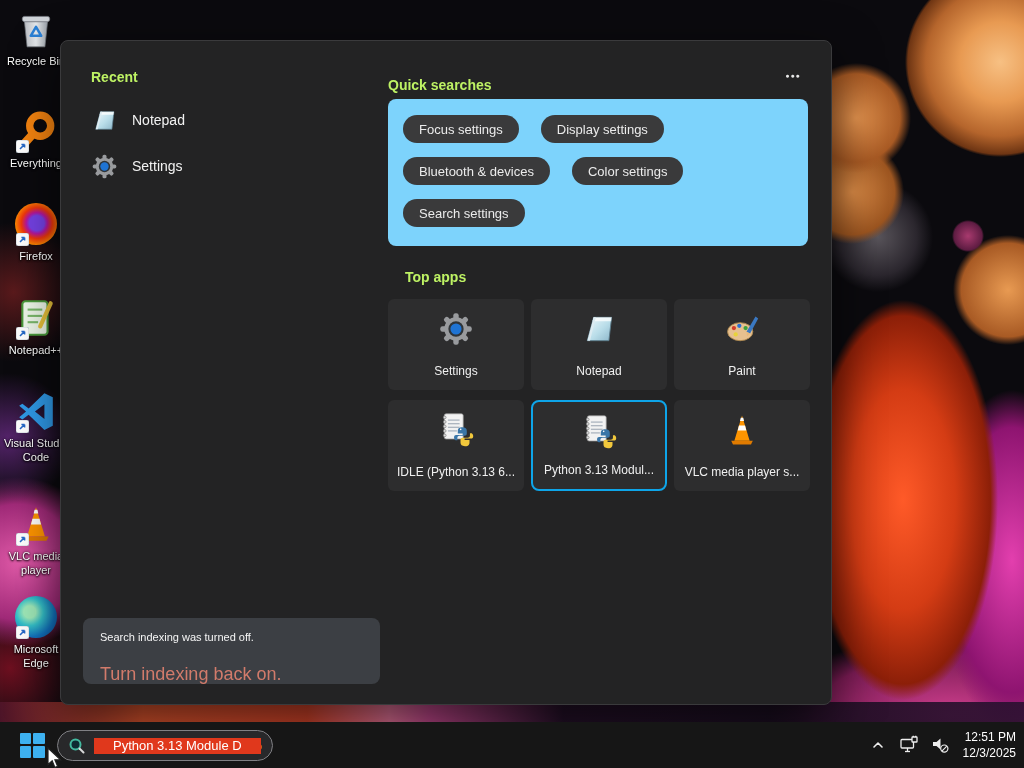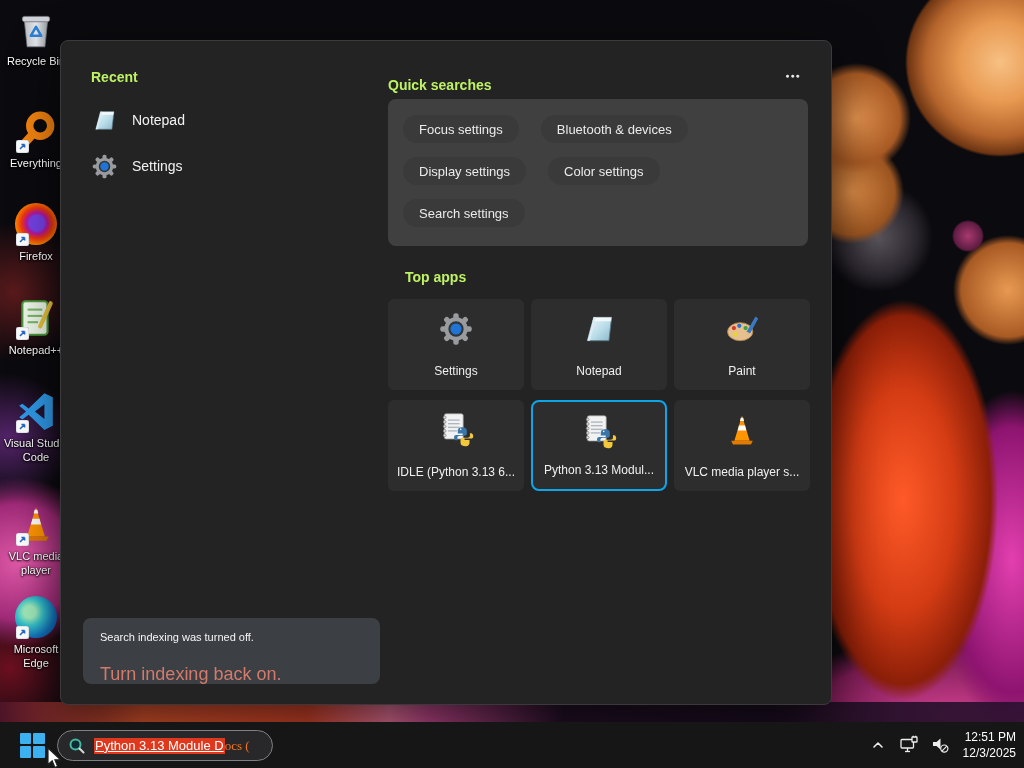--- a/index.html
+++ b/index.html
@@ -56,21 +56,21 @@
   }
   .section-heading { font-size:14px; font-weight:700; color:#bef264; }
   .recent-heading { position:absolute; left:30px; top:28px; }
   .recent-item { position:absolute; left:30px; width:200px; height:38px; display:flex; align-items:center; gap:14px; cursor:default; border-radius:4px; }
   .recent-item .ri-icon { width:27px; height:27px; }
   .recent-item .ri-label { font-size:14px; color:#f2f2f2; }
 
   .qs-heading { position:absolute; left:327px; top:36px; }
   .more-options { position:absolute; left:716px; top:24px; width:32px; height:22px; text-align:center;
     color:#e8e8e8; font-size:11px; letter-spacing:1px; line-height:22px; border-radius:4px; }
-  .qs-box { position:absolute; left:327px; top:58px; width:420px; height:147px; background:#404040; border-radius:8px;
+  .qs-box { position:absolute; left:327px; top:58px; width:420px; height:147px; background:#7dd3fc; border-radius:8px;
     padding:16px 15px; display:flex; flex-wrap:wrap; gap:14px 22px; align-content:flex-start; }
   .pill { height:28px; padding:0 16px; background:#3a3a3b; border-radius:14px; display:flex; align-items:center;
     font-size:13px; color:#ebebeb; white-space:nowrap; }
 
   .topapps-heading { position:absolute; left:344px; top:228px; }
   .tiles { position:absolute; left:327px; top:258px; width:424px; display:grid;
     grid-template-columns:repeat(3,136px); grid-auto-rows:91px; gap:10px 7px; }
   .tile { background:#2d2d2e; border-radius:6px; position:relative; }
   .tile.selected { border:2px solid #0ea5e9; border-radius:8px; }
   .tile .tile-icon { position:absolute; left:50%; top:12px; transform:translateX(-50%); width:36px; height:36px; }
@@ -82,21 +82,21 @@
 
   
   .taskbar { position:absolute; left:0; bottom:0; width:1024px; height:46px; background:#161616; z-index:10;
     display:flex; align-items:center; }
   .start-button { position:absolute; left:14px; top:5px; width:36px; height:36px; display:flex; align-items:center; justify-content:center; border-radius:4px; }
   .win-logo { width:25px; height:25px; display:grid; grid-template-columns:1fr 1fr; gap:2px; }
   .win-logo div { background:#3db1f0; border-radius:1px; }
   .search-box { position:absolute; left:57px; top:8px; width:216px; height:31px; background:#28282a;
     border:1px solid #808084; border-radius:16px; display:flex; align-items:center; padding:0 10px; }
   .search-box .sb-text { font-size:13px; margin-left:8px; white-space:nowrap; overflow:hidden; }
-  .sb-sel { color:#fff; padding:2px 1px;text-decoration:underline; }
+  .sb-sel { color:#fff; padding:2px 19px; }
   .sb-rest { color:#f97316;font-family:Liberation Serif, serif; }
   .tray { position:absolute; right:8px; top:0; height:46px; display:flex; align-items:center; gap:11px; }
   .tray-icon { display:flex; align-items:center; justify-content:center; width:20px; height:20px; }
   .clock { text-align:right; font-size:12px; line-height:1.35; color:#fff; margin-left:2px; }
 
   .cursor { position:absolute; left:44px; top:747px; z-index:20; }
 </style>
 </head>
 <body>
 
@@ -259,22 +259,22 @@
       </svg>
     </span>
     <span class="ri-label">Settings</span>
   </div>
 
   <div class="section-heading qs-heading">Quick searches</div>
   <div class="more-options" style="font-size:7px">●●●</div>
 
   <div class="qs-box">
     <div class="pill">Focus settings</div>
+    <div class="pill">Display settings</div>
     <div class="pill">Bluetooth &amp; devices</div>
-    <div class="pill">Display settings</div>
     <div class="pill">Color settings</div>
     <div class="pill">Search settings</div>
   </div>
 
   <div class="section-heading topapps-heading">Top apps</div>
 
   <div class="tiles">
 
     <div class="tile">
       <span class="tile-icon">

